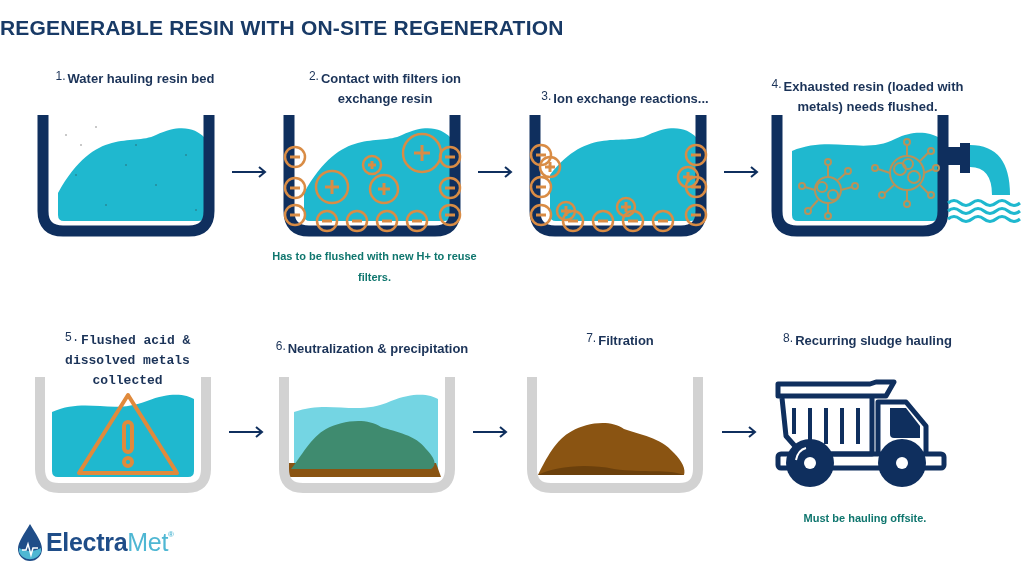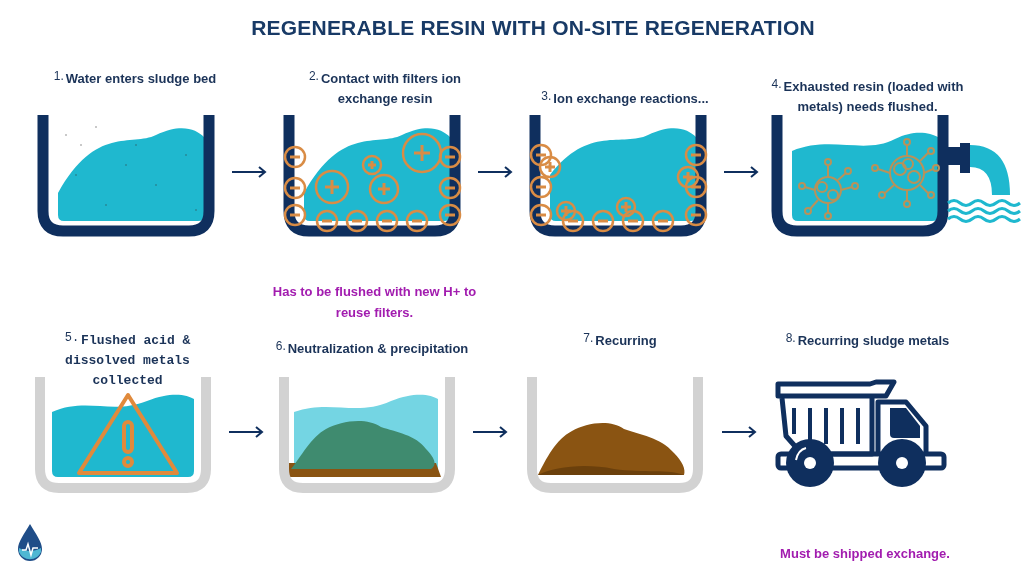--- a/index.html
+++ b/index.html
@@ -1,35 +1,35 @@
 <!DOCTYPE html>
 <html><head>
 <meta charset="utf-8">
 <style>
   * { box-sizing: border-box; margin: 0; padding: 0; }
   html, body { width: 1024px; height: 576px; background: #ffffff; overflow: hidden; }
   body { position: relative; font-family: "Liberation Sans", sans-serif; color: #1b3358; }
-  .title { position: absolute; top: 16px; left: 0; width: 1024px; text-align: center; font-weight: 700; font-size: 21px; color: #183a66; letter-spacing: 0.2px; padding-left: 42px; }
+  .title { position: absolute; top: 16px; left: 0; width: 1024px; font-weight: 700; font-size: 21px; color: #183a66; letter-spacing: 0.2px; }
   .step-label { position: absolute; text-align: center; font-weight: 700; font-size: 13px; line-height: 20px; color: #1b3358; }
   .step-label .num { font-weight: 400; font-size: 12px; vertical-align: 3px; margin-right: 2px; }
-  .note { position: absolute; text-align: center; font-weight: 700; font-size: 13px; line-height: 21px; color: #a21caf; margin-top: 35px; }
+  .note { position: absolute; text-align: center; font-weight: 700; font-size: 11px; line-height: 21px; color: #0f766e; }
   .fig { position: absolute; }
   .arrow { position: absolute; }
   .logo { position: absolute; left: 14px; top: 522px; display: flex; align-items: center; }
   .logo-text { font-size: 25px; font-weight: 700; color: #1f4d88; letter-spacing: -0.3px; }
   .logo-text .met { font-weight: 400; color: #4fb7d3; }
   .logo-text sup { font-size: 8px; color: #4fb7d3; vertical-align: 14px; }
 </style>
 </head>
 <body>
 
 <div class="title">REGENERABLE RESIN WITH ON-SITE REGENERATION</div>
 
 <div class="step-label" style="left:30px; top:66px; width:210px;">
-  <span class="num">1.</span><span>Water enters sludge bed</span>
+  <span class="num">1.</span><span>Water hauling resin bed</span>
 </div>
 <div class="step-label" style="left:290px; top:66px; width:190px;">
   <span class="num">2.</span><span>Contact with filters ion exchange resin</span>
 </div>
 <div class="step-label" style="left:520px; top:66px; width:210px;margin-top:20px;">
   <span class="num">3.</span><span>Ion exchange reactions...</span>
 </div>
 <div class="step-label" style="left:765px; top:74px; width:205px;">
   <span class="num">4.</span><span>Exhausted resin (loaded with metals) needs flushed.</span>
 </div>
@@ -196,24 +196,24 @@
   </g>
 </svg>
 
 <div class="step-label" style="left:30px; top:328px; width:195px;font-family:Liberation Mono, monospace;">
   <span class="num">5.</span><span>Flushed acid &amp; dissolved metals collected</span>
 </div>
 <div class="step-label" style="left:262px; top:336px; width:220px;">
   <span class="num">6.</span><span>Neutralization &amp; precipitation</span>
 </div>
 <div class="step-label" style="left:560px; top:328px; width:120px;">
-  <span class="num">7.</span><span>Recurring</span>
+  <span class="num">7.</span><span>Filtration</span>
 </div>
 <div class="step-label" style="left:770px; top:328px; width:195px;">
-  <span class="num">8.</span><span>Recurring sludge metals</span>
+  <span class="num">8.</span><span>Recurring sludge hauling</span>
 </div>
 
 <svg class="fig" style="left:32px; top:377px;" width="182" height="118" viewBox="0 0 182 118">
   <path d="M20,35 C55,20 80,38 115,24 C140,14 155,18 162,22 L162,94 Q162,100 156,100 L26,100 Q20,100 20,94 Z" fill="#1fb8cf"></path>
   <path d="M8,0 L8,92 Q8,111 27,111 L155,111 Q174,111 174,92 L174,0" fill="none" stroke="#d2d2d2" stroke-width="10"></path>
   <g fill="none" stroke="#e08a3c" stroke-width="4" stroke-linejoin="round">
     <path d="M96,18 L145,96 L47,96 Z"></path>
     <rect x="92" y="45" width="8" height="30" rx="4"></rect>
     <circle cx="96" cy="85" r="4"></circle>
   </g>
@@ -258,21 +258,22 @@
       <line x1="68" y1="30" x2="68" y2="66"></line>
       <line x1="84" y1="30" x2="84" y2="66"></line>
   </g>
   <path d="M116,30 L132,30 L146,48 L146,60 L120,60 Q116,60 116,56 Z" fill="#0f2f5e"></path>
   <circle cx="36" cy="85" r="24" fill="#0f2f5e"></circle>
     <circle cx="36" cy="85" r="6" fill="#fff"></circle>
   <circle cx="128" cy="85" r="24" fill="#0f2f5e"></circle>
     <circle cx="128" cy="85" r="6" fill="#fff"></circle>
   <path d="M22,82 Q24,72 32,70" fill="none" stroke="#fff" stroke-width="2"></path>
 </svg>
-<div class="note" style="left:770px; top:508px; width:190px;">Must be shipped exchange.</div>
+<div class="note" style="left:770px; top:508px; width:190px;">Must be hauling offsite.</div>
 
 <div class="logo">
   <svg width="32" height="40" viewBox="0 0 32 40">
     <path d="M16,2 C10,12 4,20 4,27 A12,12 0 0 0 28,27 C28,20 22,12 16,2 Z" fill="#1f4d88"></path>
     <path d="M5,30 A12,12 0 0 0 27,30 L27,26 C20,30 12,30 5,26 Z" fill="#4fb7d3"></path>
     <path d="M8,28 L12,28 L14,22 L17,33 L19,26 L24,26" fill="none" stroke="#fff" stroke-width="1.5"></path>
   </svg>
+  <span class="logo-text"><span>Electra</span><span class="met">Met</span><sup>®</sup></span>
 </div>
 
 </body></html>

